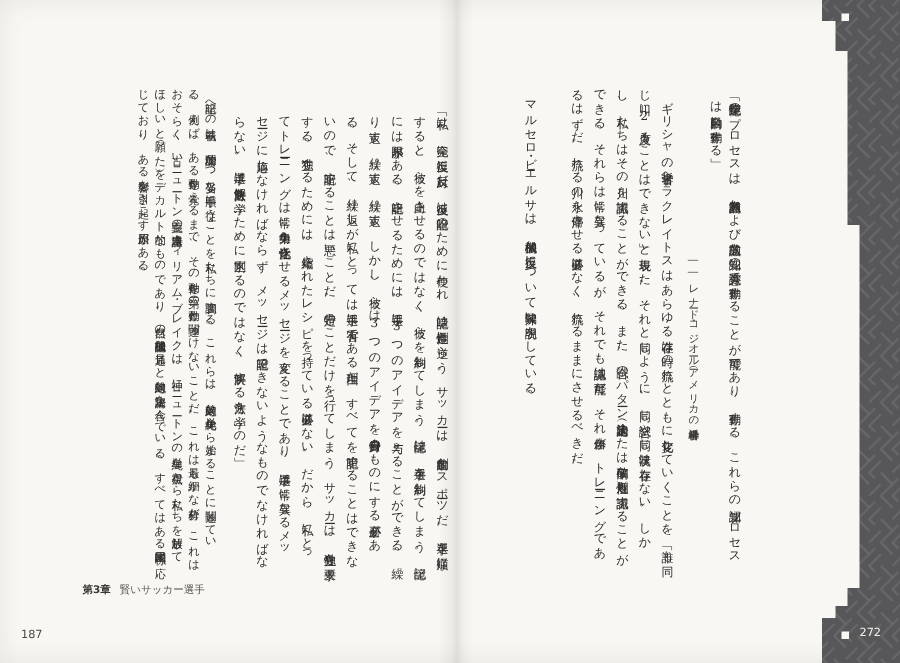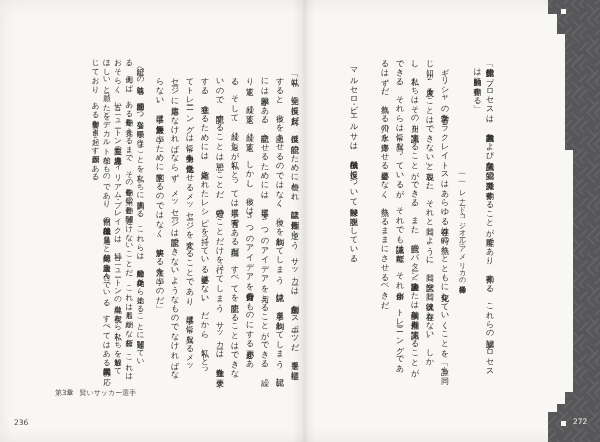--- a/index.html
+++ b/index.html
@@ -18,21 +18,21 @@
 
   
   .left-body{position:absolute;top:54px;left:62px;width:240px;height:322px;}
   .quote{margin:0;padding-top:18px;font-size:8px;line-height:15px;
          letter-spacing:.3px;}
   .left-para{margin:0;margin-block-start:6px;font-size:7.5px;line-height:11.2px;
          text-indent:1em;letter-spacing:.2px;}
 
   .footer{position:absolute;left:55px;top:388px;font-size:7px;color:#3a3936;
           display:flex;align-items:center;gap:6px;}
-  .f-ch{font-weight:normal;font-family:"DejaVu Sans","Liberation Sans",sans-serif;}
+  .f-ch{font-weight:bold;font-family:"DejaVu Sans","Liberation Sans",sans-serif;}
   .f-ti{color:#55534f;}
   .pagenum{position:absolute;font-size:7.5px;color:#4a4946;
            font-family:"DejaVu Sans","Liberation Sans",sans-serif;}
   .pn-left{left:14px;top:418px;}
   .pn-right{left:573px;top:417px;color:#f4f3ef;z-index:6;}
 
   
   .right-body{position:absolute;top:54px;left:325px;width:170px;height:322px;}
   .epigraph{margin:0;padding-top:8px;font-size:8px;line-height:12.5px;letter-spacing:.2px;}
   .attribution{margin:0;margin-block-start:2px;padding-top:115px;font-size:7px;
@@ -50,21 +50,21 @@
 
   <div class="page page-left">
     <div class="vtext left-body">
       <p class="quote">「私は、完全に反復に反対だ。反復は暗記のために使われ、暗記は創造性に逆らう。サッカーは、創造的なスポーツだ。選手を従順にすると、彼らを向上させるのではなく、彼らを制約してしまう。記憶は、選手を制約してしまう。記憶には限界がある。暗記させるためには、選手に3つのアイデアを与えることができる。繰り返す、繰り返す、繰り返す。しかし、彼らは3つのアイデアを自分自身のものにする必要がある。そして、繰り返しが私にとっては選手に有害である理由だ。すべてを暗記することはできないので、暗記することは悪いことだ。特定のことだけを行ってしまう。サッカーは、独立性を要求する。独立するためには、短縮されたレシピを持っている必要はない。だから、私にとってトレーニングは常に集中力を活性化させるメッセージを変えることであり、選手は常に異なるメッセージに適応しなければならず、メッセージは暗記できないようなものでなければならない。選手は解決方法を学ぶために区別するのではなく、解決する方法を学ぶのだ」</p>
       <p class="left-para">暗記への執着は、論理的かつ妥当な手順に従うことを私たちに強調する。これらは、絶対的な単純化から始まることに関連している。例えば、ある動作を覚えるまで、その動作を第二の動作と関連づけないことだ。これは最も細かな分析だ。これはおそらく、古いニュートン主義の遺産（詩人ウィリアム・ブレイクは、神にニュートンの単純な視点から私たちを解放してほしいと願った）をデカルト的なものであり、自然の機械論的な見通しと絶対的な決定論を含んでいる。すべてはある因果関係に応じており、ある影響を引き起こす原因がある。</p>
     </div>
     <div class="footer">
       <span class="f-ch">第3章</span>
       <span class="f-ti">賢いサッカー選手</span>
     </div>
-    <div class="pagenum pn-left">236</div>
+    <div class="pagenum pn-left">187</div>
   </div>
 
   <div class="gutter"></div>
 
   <div class="page page-right">
     
   </div>
 
   <div class="vtext right-body">
     <p class="epigraph">「作業記憶のプロセスは、無意識的および意識的な認知の意識外で動作することが可能であり、動作する。これらの認知プロセスは自動的に動作する」</p>

